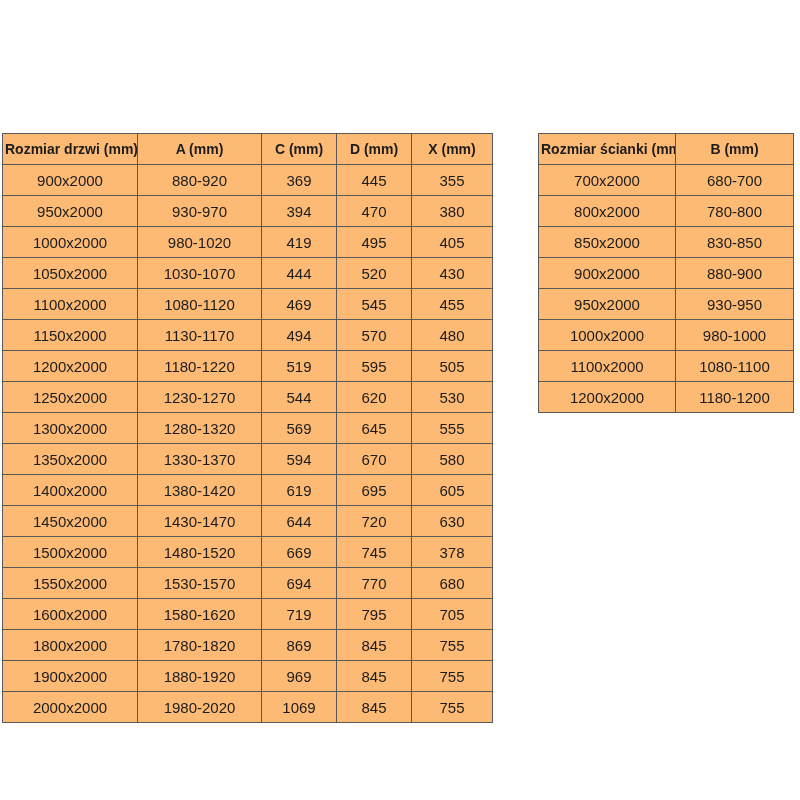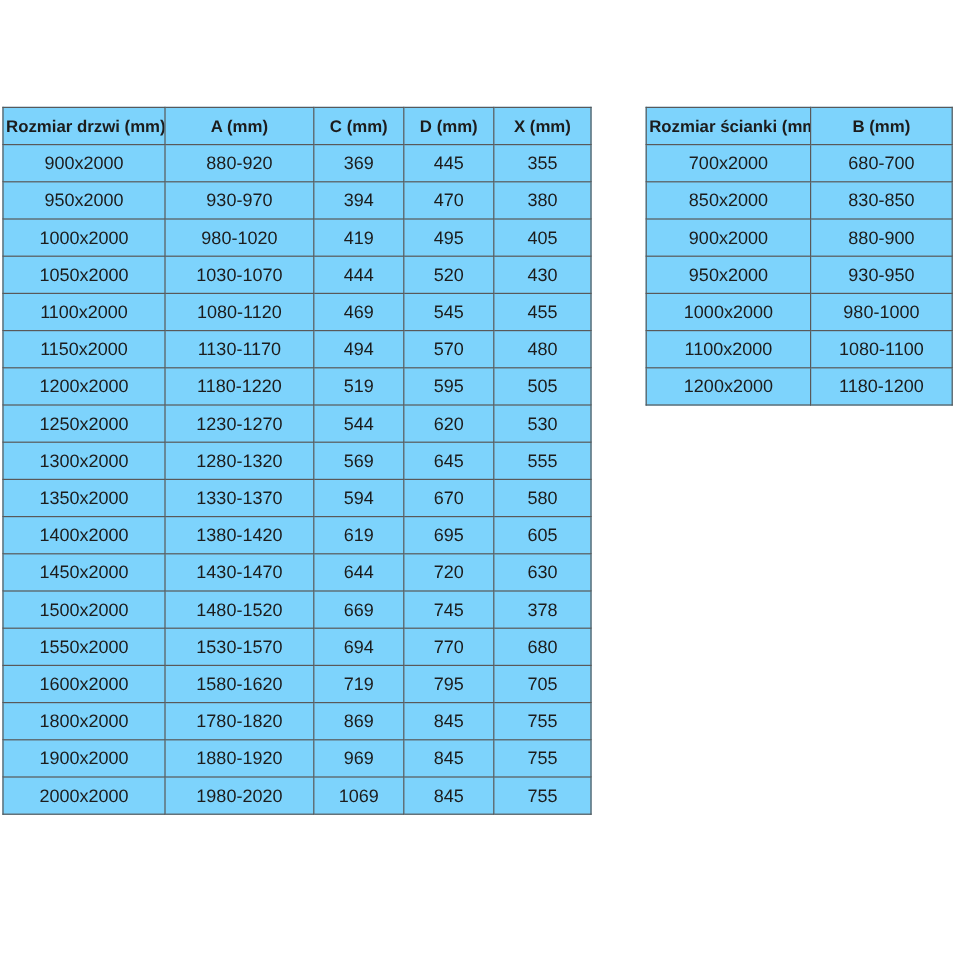--- a/index.html
+++ b/index.html
@@ -7,21 +7,22 @@
     width: 800px;
     height: 800px;
     background: #ffffff;
     position: relative;
     font-family: "Liberation Sans", sans-serif;
   }
   table.spec-table {
     position: absolute;
     border-collapse: collapse;
     table-layout: fixed;
-    background: #7dd3fc;
+    background: #fdba74;
+    margin-top: 44px;
   }
   #door-table { left: 2px; top: 89px; width: 490px; }
   #wall-table { left: 538px; top: 89px; width: 255px; }
   .spec-table th, .spec-table td {
     border: 1px solid #595959;
     text-align: center;
     vertical-align: middle;
     height: 30px;
     padding: 0 2px;
     color: #1c1c1c;
@@ -199,20 +200,24 @@
         <th>Rozmiar ścianki (mm)</th>
         <th>B (mm)</th>
       </tr>
     </thead>
   <tbody>
       <tr>
         <td>700x2000</td>
         <td>680-700</td>
       </tr>
       <tr>
+        <td>800x2000</td>
+        <td>780-800</td>
+      </tr>
+      <tr>
         <td>850x2000</td>
         <td>830-850</td>
       </tr>
       <tr>
         <td>900x2000</td>
         <td>880-900</td>
       </tr>
       <tr>
         <td>950x2000</td>
         <td>930-950</td>

